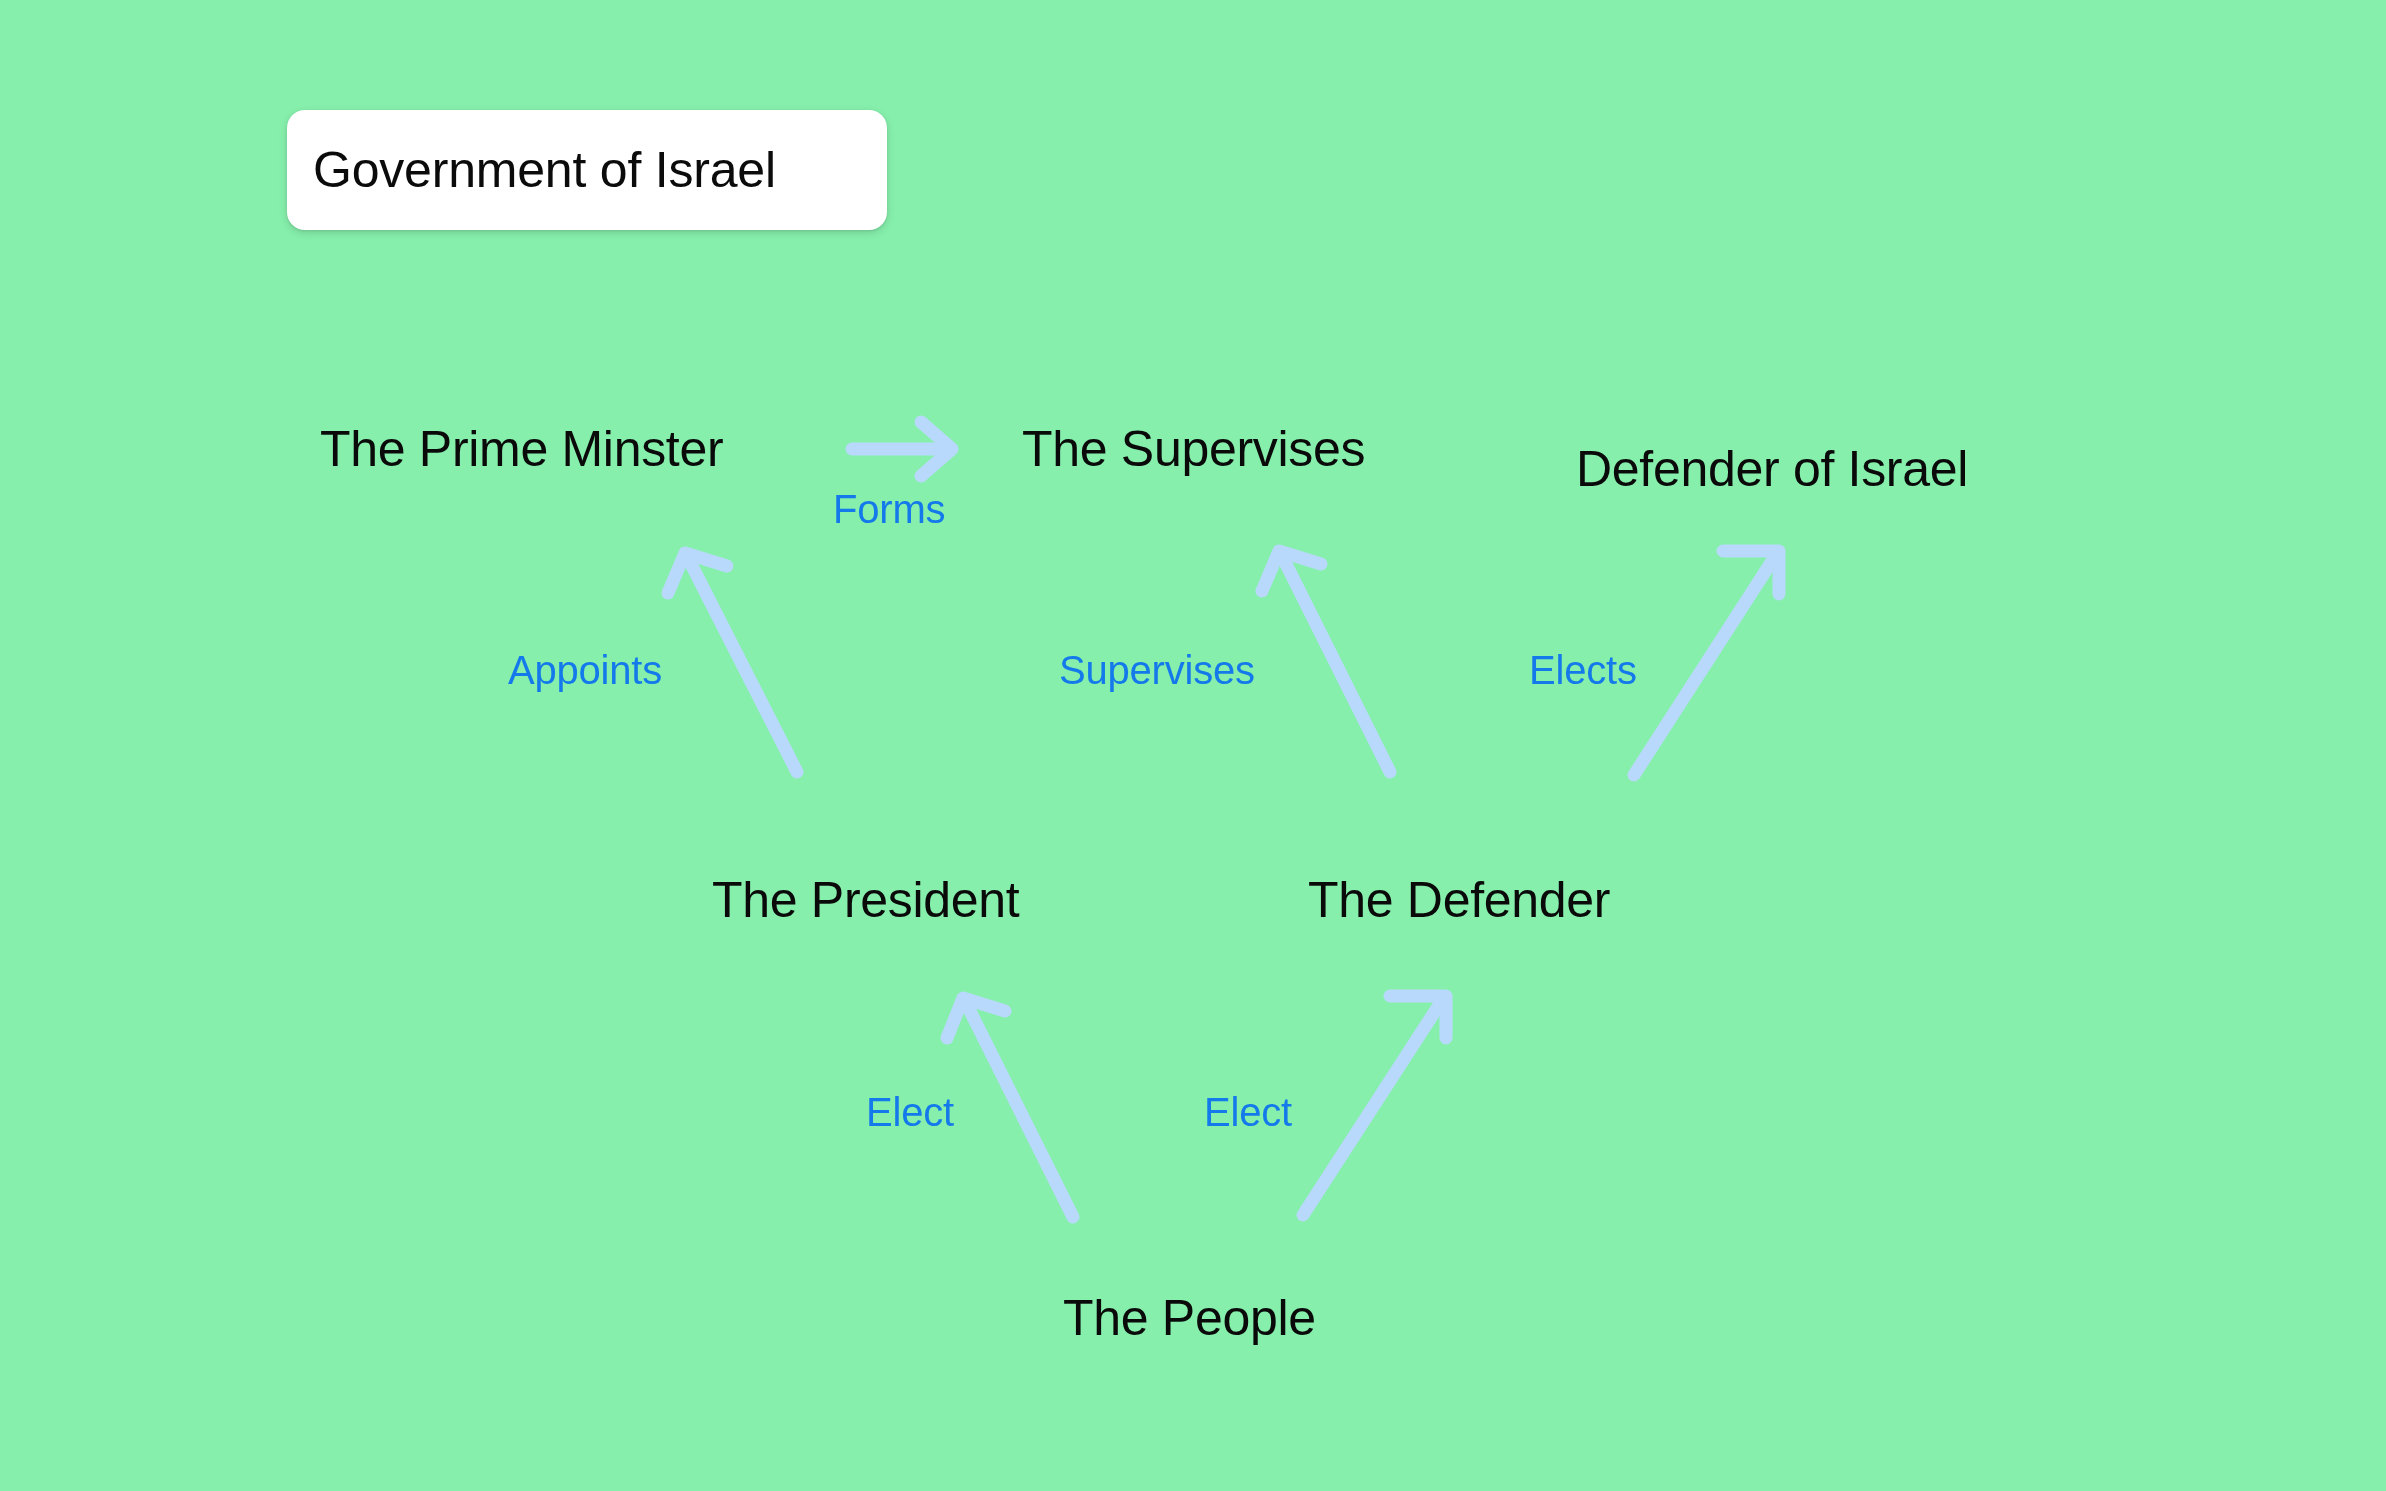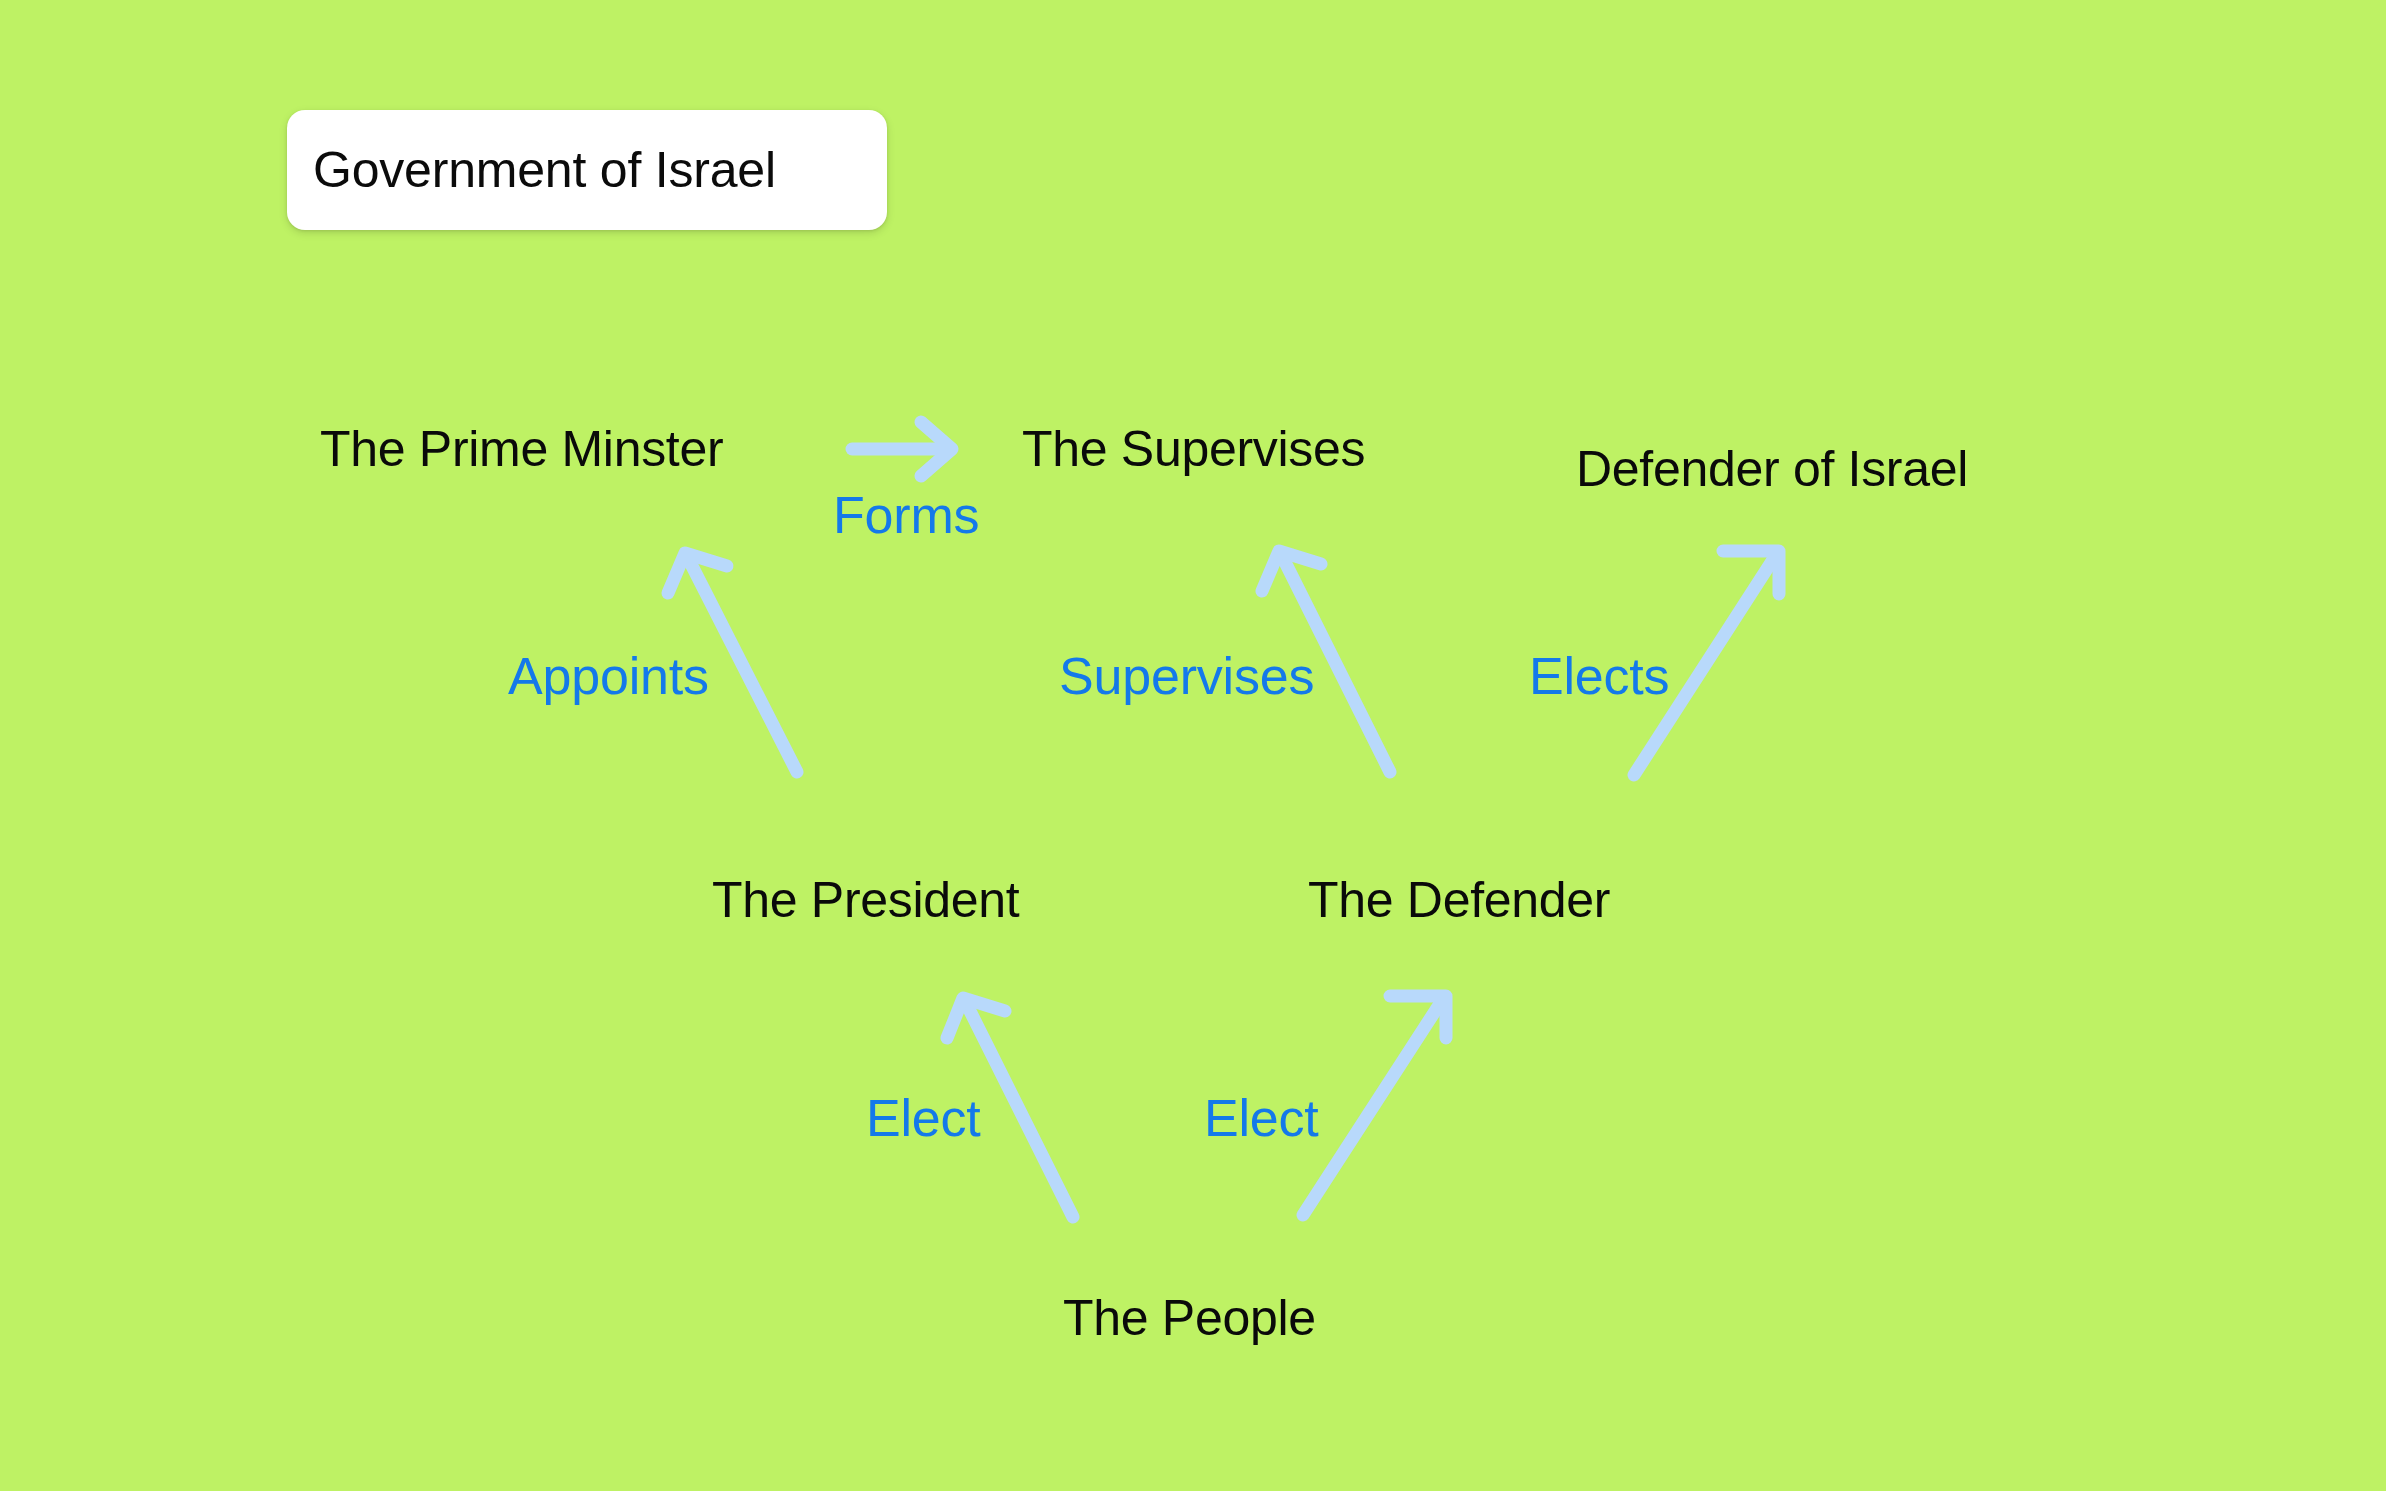--- a/index.html
+++ b/index.html
@@ -9,21 +9,21 @@
     background: #ffffff;
   }
   body {
     font-family: "Liberation Sans", sans-serif;
     -webkit-font-smoothing: antialiased;
   }
   #canvas {
     position: relative;
     width: 2386px;
     height: 1491px;
-    background: #bef264;
+    background: #86efac;
     overflow: hidden;
   }
 
   
   #title-card {
     position: absolute;
     left: 287px;
     top: 110px;
     width: 600px;
     height: 120px;
@@ -58,21 +58,21 @@
     font-size: 50px;
     color: #0a0a0a;
     line-height: 1;
     white-space: nowrap;
     letter-spacing: -0.3px;
   }
 
   
   .edge-label {
     position: absolute;
-    font-size: 52px;
+    font-size: 40px;
     line-height: 1;
     white-space: nowrap;
     letter-spacing: -0.2px;
   }
 </style>
 </head>
 <body>
 
 <div id="canvas">
 

